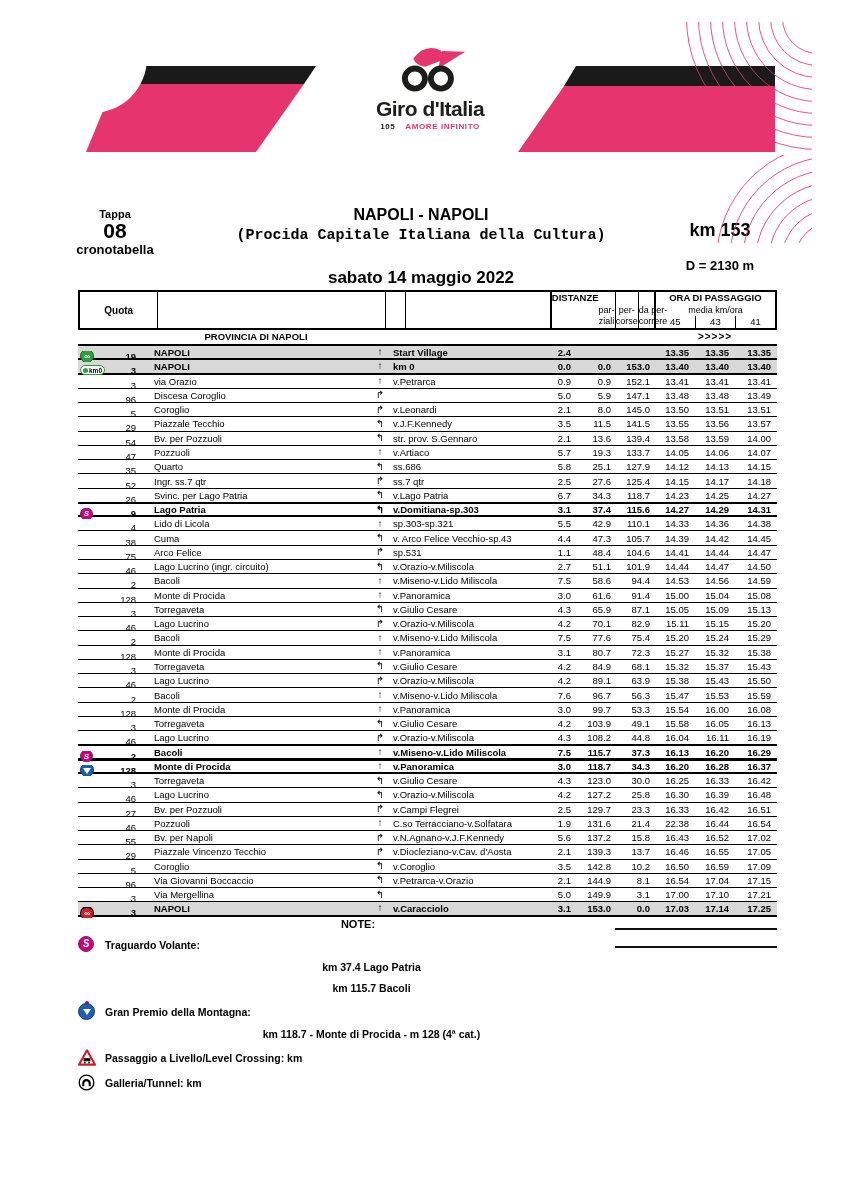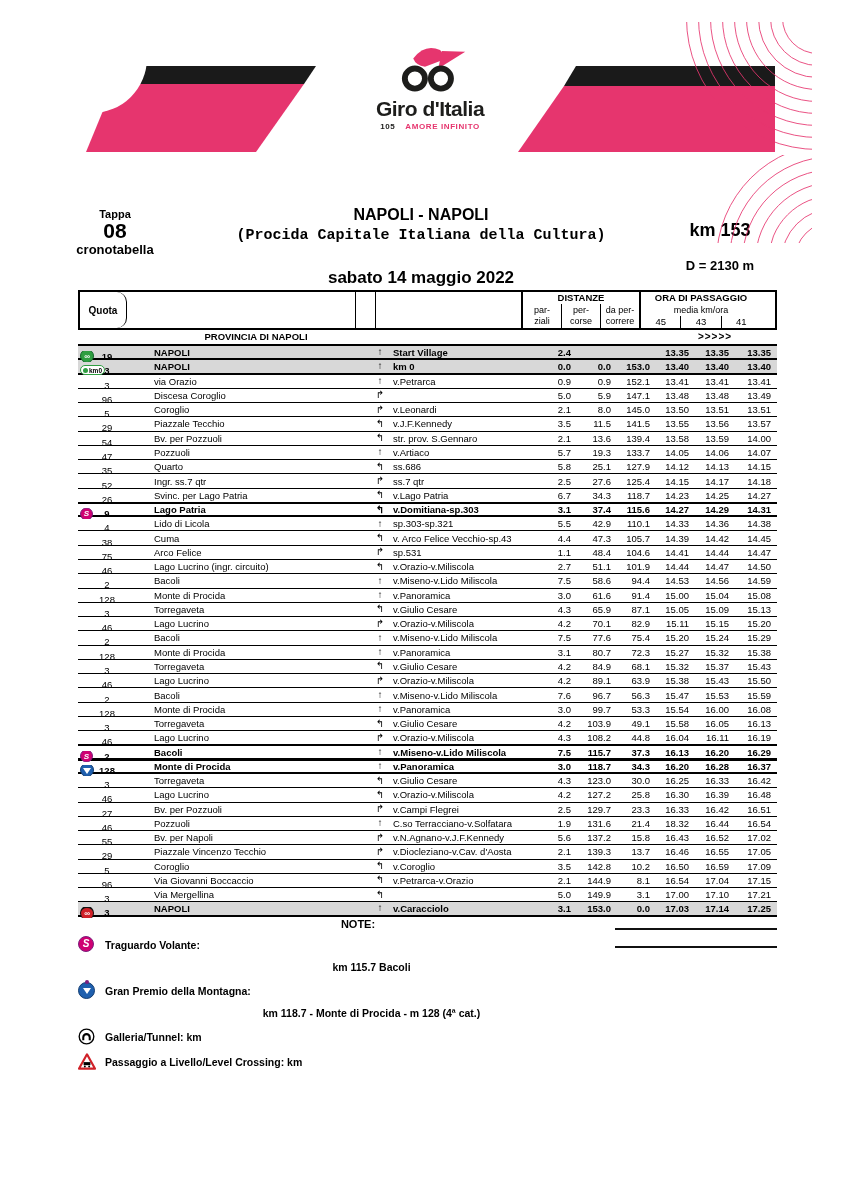--- a/index.html
+++ b/index.html
@@ -27,44 +27,44 @@
   .stage-title { position:absolute; left:186px; top:206px; width:470px; text-align:center; }
   .stage-title .l1 { font-size:16px; font-weight:bold; }
   .stage-title .l2 { font-size:15px; font-weight:bold; margin-top:3px;font-family:Liberation Mono, monospace; }
   .stage-title .l3 { font-size:17px; font-weight:bold; margin-top:24px; }
   .stage-km  { position:absolute; left:660px; top:220px; width:120px; text-align:center; font-size:18px; font-weight:bold; }
   .stage-dis { position:absolute; left:660px; top:258px; width:120px; text-align:center; font-size:13px; font-weight:bold; }
   
   .rtable { position:absolute; left:78px; top:290px; width:699px; font-size:9.5px; }
   .thead { display:flex; height:40px; border:2px solid #000; background:#fff; }
   .hc { border-right:1.5px solid #000; }
-  .hc-quota { width:47px; display:flex; align-items:center; justify-content:center; font-weight:bold; font-size:10px;border-radius:10px; }
+  .hc-quota { width:79px; display:flex; align-items:center; justify-content:center; font-weight:bold; font-size:10px; }
   .hc-loc { width:229px; }
   .hc-dir { width:20px; }
   .hc-road { width:147px; border-right:2px solid #000; }
-  .hgrp-dist { width:118px; border-right:2px solid #000; display:flex; flex-direction:column; }
+  .hgrp-dist { width:104px; border-right:2px solid #000; display:flex; flex-direction:row; }
   .hgrp-ora  { width:120px; display:flex; flex-direction:column; }
   .hlabel { height:12px; text-align:center; font-weight:bold; font-size:9.5px; line-height:12px; }
   .hsubs { flex:1; display:flex; }
   .hsub { flex:1; display:flex; flex-direction:column; justify-content:flex-end; align-items:center; font-size:9px; line-height:11px; padding-bottom:1px; border-left:1px solid #000; }
   .hsub:first-child { border-left:none; }
   .hmedia { height:12px; text-align:center; font-size:9px; line-height:12px; }
   .hvels { flex:1; display:flex; }
   .hvel { flex:1; display:flex; align-items:flex-end; justify-content:center; font-size:9.5px; padding-bottom:2px; border-left:1px solid #000; }
   .hvel:first-child { border-left:none; }
   
   .prov { position:relative; height:16px; border-bottom:2px solid #000; font-weight:bold; }
   .prov-label { position:absolute; left:63px; width:230px; text-align:center; top:1px; font-size:9.5px; }
   .prov-chev { position:absolute; left:617px; width:40px; text-align:center; top:1px; font-size:10px; letter-spacing:1px; }
   
   .trow { display:flex; height:14.27px; border-bottom:1px solid #000; align-items:center; background:#fff; }
   .trow.gray { background:#d8d8d8; font-weight:bold; border-bottom:2px solid #000; }
   .trow.thick { font-weight:bold; border-top:1px solid #000; border-bottom:2px solid #000; }
   .c { overflow:hidden; white-space:nowrap; }
-  .c-quota { width:63px; text-align:center; padding-right:5px; position:relative;margin-top:8px; }
+  .c-quota { width:63px; text-align:right; padding-right:5px; position:relative;margin-top:8px; }
   .c-loc { width:229px; padding-left:13px; }
   .c-dir { width:20px; text-align:center; font-size:10px; line-height:10px; }
   .c-road { width:147px; padding-left:3px; }
   .c-num { width:40px; text-align:right; padding-right:6px; }
   .c-d { width:38px; text-align:right; padding-right:5px; }
   .c-t1 { width:40px; text-align:right; padding-right:6px; }
   .c-t2 { width:40px; text-align:right; padding-right:6px; }
   .c-t3 { width:42px; text-align:right; padding-right:6px; }
   
   .ric { position:absolute; left:2px; top:50%; transform:translateY(-50%); display:inline-flex; align-items:center; justify-content:center; }
@@ -658,21 +658,21 @@
         <div class="trow">
       <div class="c c-quota">
         <span>46</span>
       </div>
       <div class="c c-loc">Pozzuoli</div>
       <div class="c c-dir">↑</div>
       <div class="c c-road">C.so Terracciano-v.Solfatara</div>
       <div class="c c-num">1.9</div>
       <div class="c c-num">131.6</div>
       <div class="c c-d">21.4</div>
-      <div class="c c-t1">18.32</div>
+      <div class="c c-t1">22.38</div>
       <div class="c c-t2">16.44</div>
       <div class="c c-t3">16.54</div>
     </div>
         <div class="trow">
       <div class="c c-quota">
         <span>55</span>
       </div>
       <div class="c c-loc">Bv. per Napoli</div>
       <div class="c c-dir">↱</div>
       <div class="c c-road">v.N.Agnano-v.J.F.Kennedy</div>
@@ -755,40 +755,41 @@
     </div>
       </div>
   </div>
 
   <div class="notes">
     <div class="notes-title">NOTE:</div>
     <div class="note-row">
       <span class="ric note-ic ic-sprint">S</span>
       <span>Traguardo Volante:</span>
     </div>
+    <div class="note-ind">km 37.4   Lago Patria</div>
     <div class="note-ind">km 115.7   Bacoli</div>
     <div class="note-row">
       <span class="ric note-ic ic-gpm"></span>
       <span>Gran Premio della Montagna:</span>
     </div>
     <div class="note-ind">km 118.7 - Monte di Procida - m 128  (4ª cat.)</div>
-    <div class="note-row">
-      <svg class="note-ic" width="17" height="17" viewBox="0 0 20 20" style="position:absolute; left:0;">
-        <circle cx="10" cy="10" r="8.6" fill="none" stroke="#000" stroke-width="1.6"></circle>
-        <path d="M5,14.5 v-3.5 a5,5 0 0 1 10,0 v3.5 h-2.4 v-3.3 a2.6,2.6 0 0 0 -5.2,0 v3.3 Z" fill="#000"></path>
-      </svg>
-      <span>Galleria/Tunnel:  km</span>
-    </div>
     <div class="note-row">
       <svg class="note-ic" width="18" height="17" viewBox="0 0 20 19" style="position:absolute; left:0;">
         <path d="M10,1.5 L19,17.5 H1 Z" fill="#fff" stroke="#d02128" stroke-width="2.4" stroke-linejoin="round"></path>
         <rect x="6.2" y="10.2" width="7.6" height="3.4" fill="#000"></rect>
         <circle cx="7.6" cy="15" r="1.1" fill="#000"></circle>
         <circle cx="12.4" cy="15" r="1.1" fill="#000"></circle>
       </svg>
       <span>Passaggio a Livello/Level Crossing: km</span>
     </div>
+    <div class="note-row">
+      <svg class="note-ic" width="17" height="17" viewBox="0 0 20 20" style="position:absolute; left:0;">
+        <circle cx="10" cy="10" r="8.6" fill="none" stroke="#000" stroke-width="1.6"></circle>
+        <path d="M5,14.5 v-3.5 a5,5 0 0 1 10,0 v3.5 h-2.4 v-3.3 a2.6,2.6 0 0 0 -5.2,0 v3.3 Z" fill="#000"></path>
+      </svg>
+      <span>Galleria/Tunnel:  km</span>
+    </div>
   </div>
 
   <div class="sigline" style="top:928px;"></div>
   <div class="sigline" style="top:946px;"></div>
 
 </div>
 
 </body></html>

